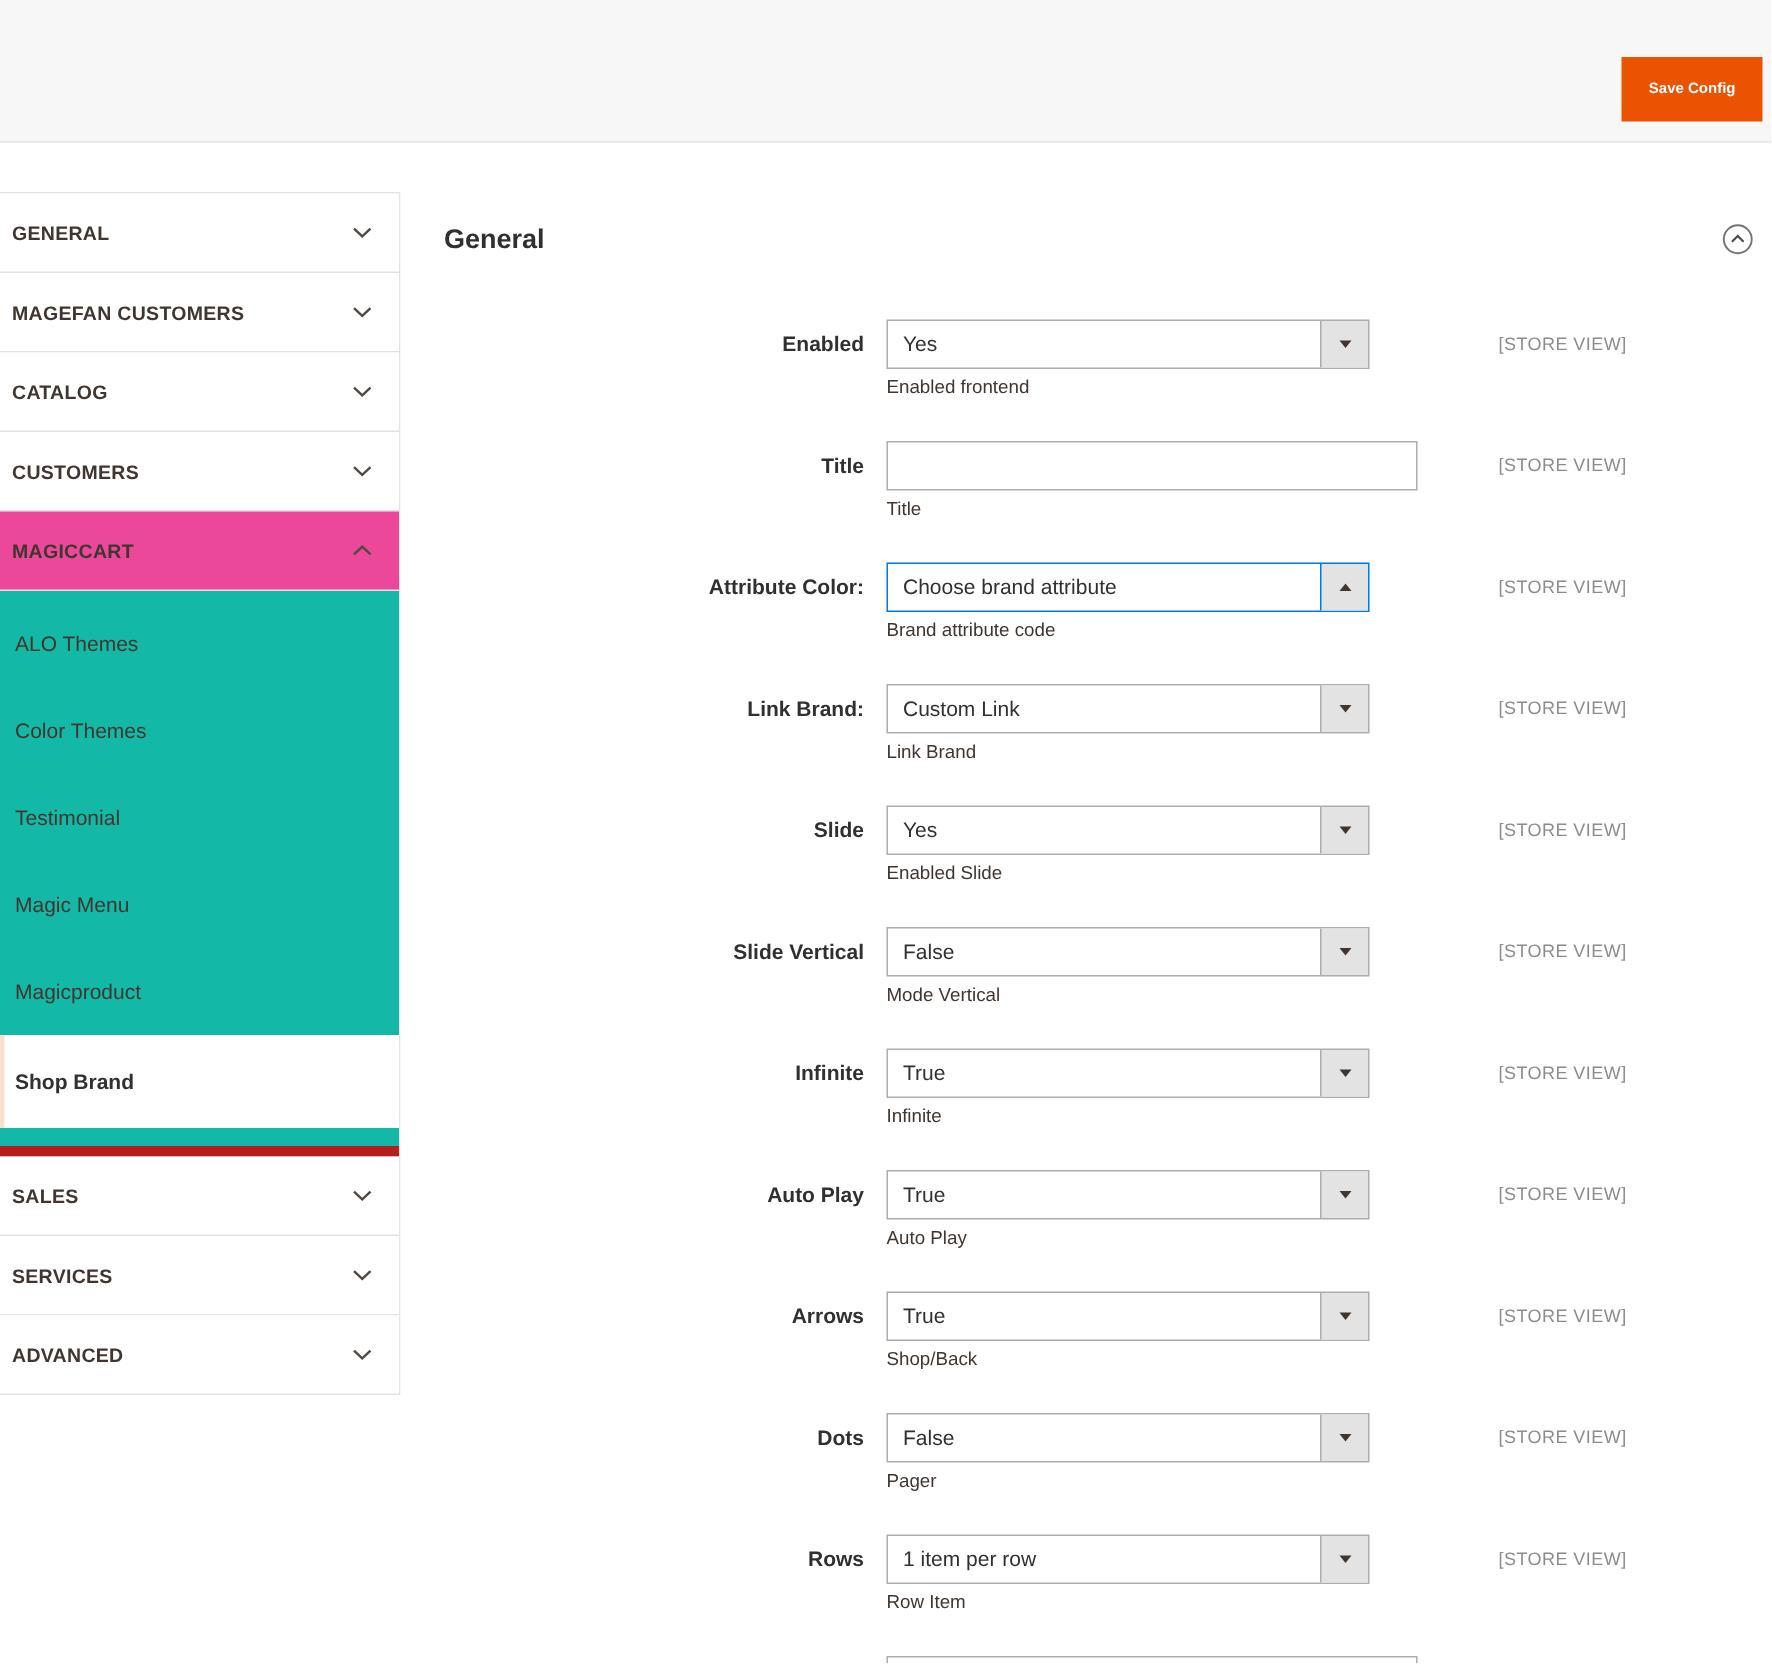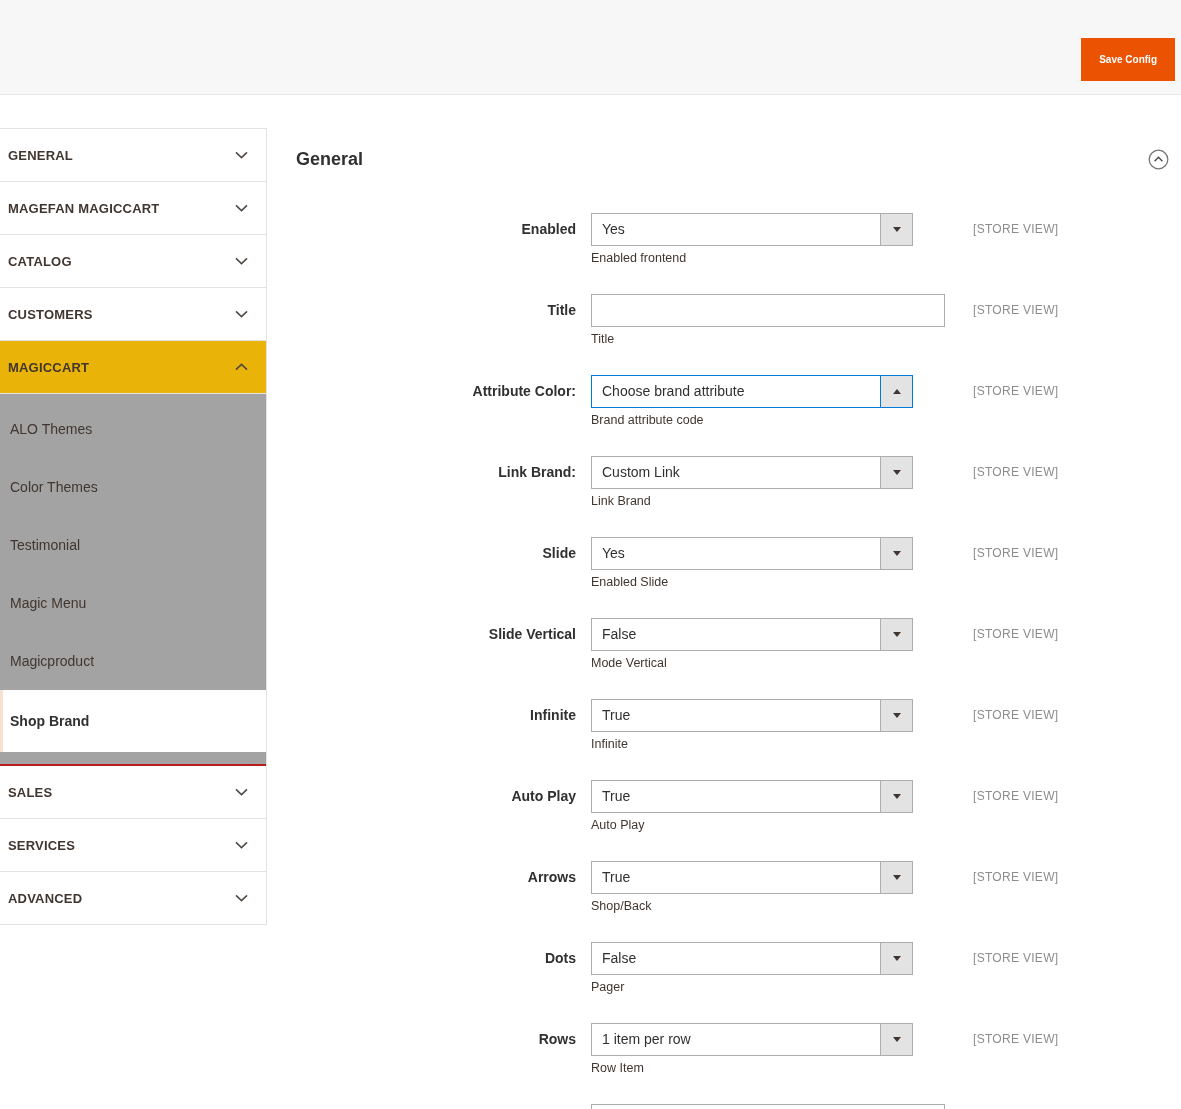--- a/index.html
+++ b/index.html
@@ -21,25 +21,25 @@
   }
   
   .sidebar {
     position:absolute; left:0; top:128px; width:267px; background:#fff;
     border-top:1px solid #e3e3e3; border-right:1px solid #e3e3e3;
   }
   .nav-header {
     height:53px; display:flex; align-items:center; justify-content:space-between;
     padding:0 18px 0 8px; border-bottom:1px solid #e3e3e3; cursor:pointer; background:#fff;
   }
-  .nav-section.expanded .nav-header { background:#eab308;justify-content:space-between; }
+  .nav-section.expanded .nav-header { background:#ec4899;justify-content:space-between; }
   .nav-label { font-size:13px; font-weight:700; color:#41362f; letter-spacing:.2px; }
   .chev { width:13px; height:8px; stroke:#514943; fill:none; stroke-width:1.6; flex:none; }
   .chev.up { transform:rotate(180deg); }
-  .subitems { background:#a3a3a3; padding:6px 0 12px 0; border-bottom:2px solid #b91c1c; }
+  .subitems { background:#14b8a6; padding:6px 0 12px 0; border-bottom:7px solid #b91c1c; }
   .subitem {
     height:58px; display:flex; align-items:center; padding-left:10px;
     font-size:14px; color:#41362f; cursor:pointer;
   }
   .subitem.active {
     height:62px; background:#fff; font-weight:700; color:#303030;
     border-left:3px solid #f8e2cf; padding-left:7px;
   }
   
   .main {
@@ -74,21 +74,21 @@
   }
   .field-row.focused .select-box { border-color:var(--focus);gap:12px; }
   .field-row.focused .sel-arrow { border-left-color:var(--focus); }
   .field-row.focused .tri { border-top:none; border-bottom:5px solid #41362f; }
   .text-input {
     width:354px; height:33px; border:1px solid #adadad; background:#fff;
     padding:0 10px; font-family:inherit; font-size:14px; color:#303030;
   }
   .f-hint { margin-top:5px; font-size:12.5px; color:#41362f; line-height:15px; }
   .scope-col {
-    margin-left:28px; font-size:12px; color:#8c8c8c; line-height:33px;
+    margin-left:54px; font-size:12px; color:#8c8c8c; line-height:33px;
     letter-spacing:.3px; white-space:nowrap; flex:none;
   }
 </style>
 </head>
 <body>
 
 <div class="page">
 
   <header class="topbar">
     <button class="save-btn">Save Config</button>
@@ -100,21 +100,21 @@
       <span class="nav-label">GENERAL</span>
       <svg class="chev" viewBox="0 0 13 8">
         <polyline points="1,1.4 6.5,6.6 12,1.4"></polyline>
       </svg>
     </div>
 
   </div>
 
   <div class="nav-section">
     <div class="nav-header">
-      <span class="nav-label">MAGEFAN MAGICCART</span>
+      <span class="nav-label">MAGEFAN CUSTOMERS</span>
       <svg class="chev" viewBox="0 0 13 8">
         <polyline points="1,1.4 6.5,6.6 12,1.4"></polyline>
       </svg>
     </div>
 
   </div>
 
   <div class="nav-section">
     <div class="nav-header">
       <span class="nav-label">CATALOG</span>

